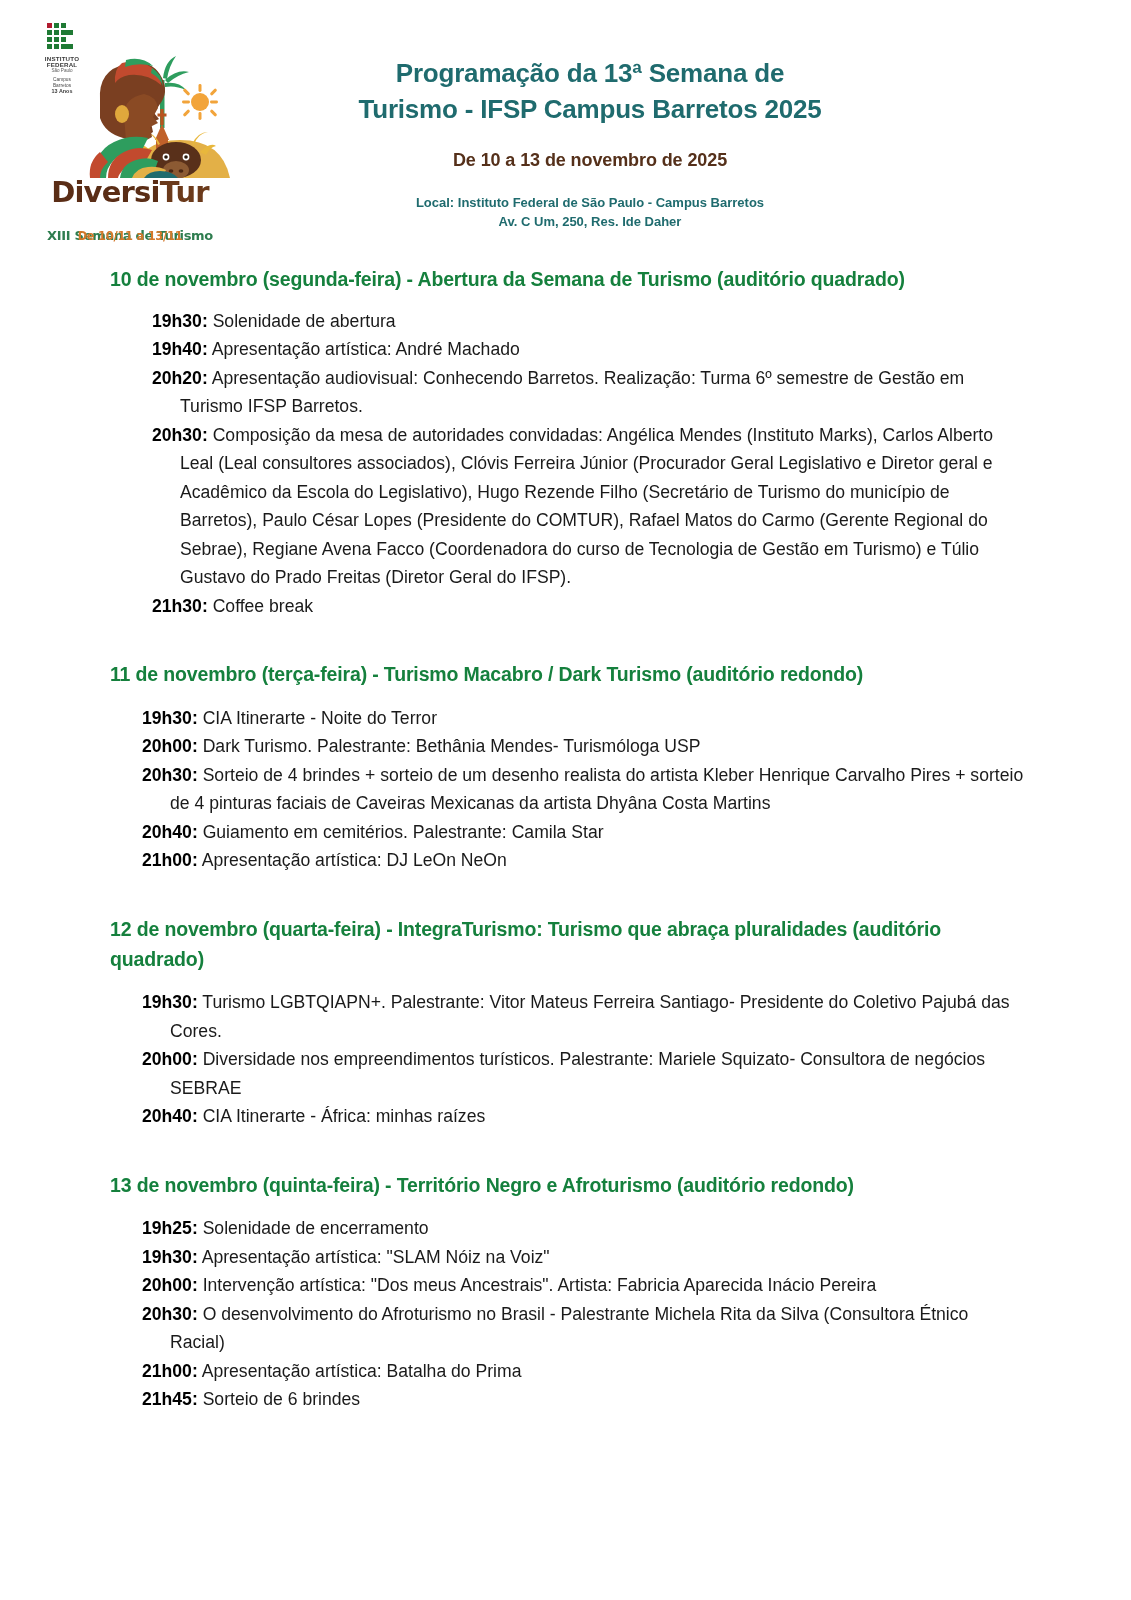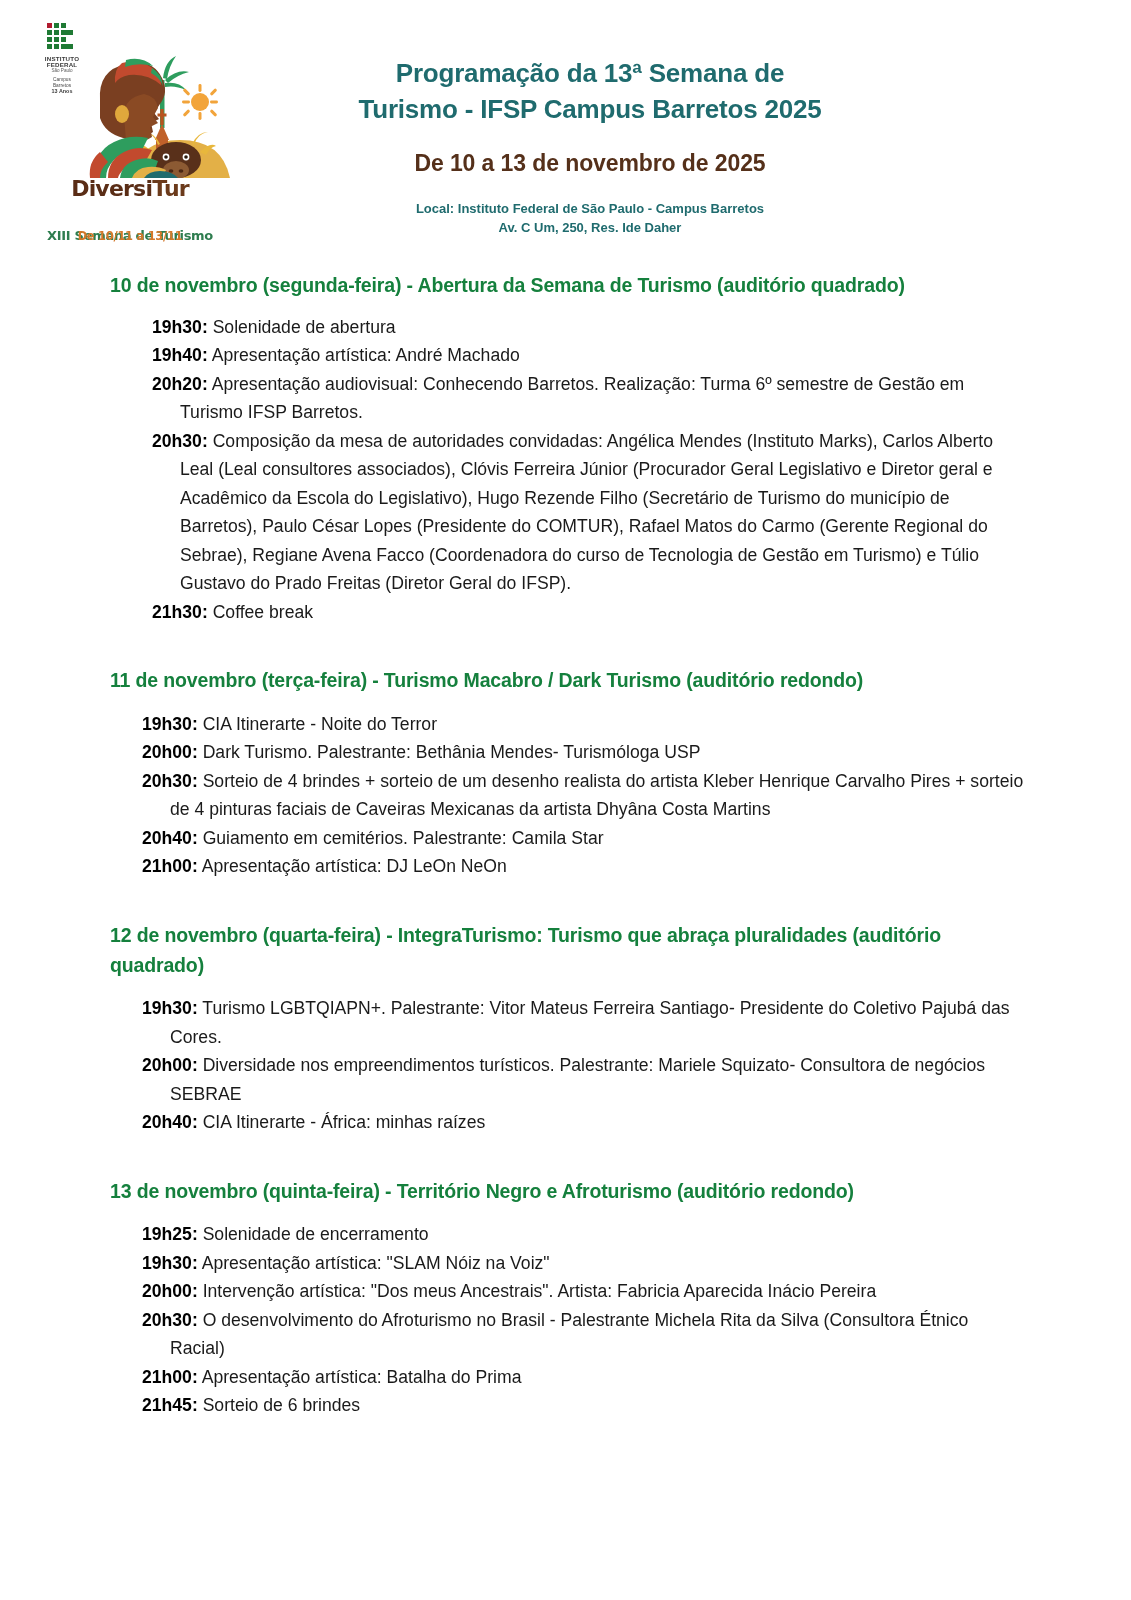--- a/index.html
+++ b/index.html
@@ -95,21 +95,21 @@
   }
 
   .brand-name {
     position: absolute;
     left: 0;
     top: 168px;
     width: 228px;
     text-align: center;
     font-family: "DejaVu Sans", sans-serif;
     font-weight: bold;
-    font-size: 22px;
+    font-size: 29px;
     letter-spacing: -0.8px;
     color: #5a2d16;
     line-height: 1;
   }
   .brand-name .tur { color: #6b3a1b; }
   .brand-sub1 {
     position: absolute;
     left: 0;
     top: 218px;
     width: 228px;
@@ -154,21 +154,21 @@
   .main-title {
     font-size: 26px;
     font-weight: bold;
     color: #1f6b6e;
     line-height: 1.38;
     margin: 0;
     letter-spacing: -0.2px;
   }
   .date-line {
     margin: 22px 0 0 0;
-    font-size: 23px;
+    font-size: 18px;
     font-weight: bold;
     color: #55301a;
     letter-spacing: -0.1px;
   }
   .venue-line {
     margin: 22px 0 0 0;
     font-size: 13px;
     font-weight: bold;
     color: #1f6b6e;
     line-height: 1.48;

